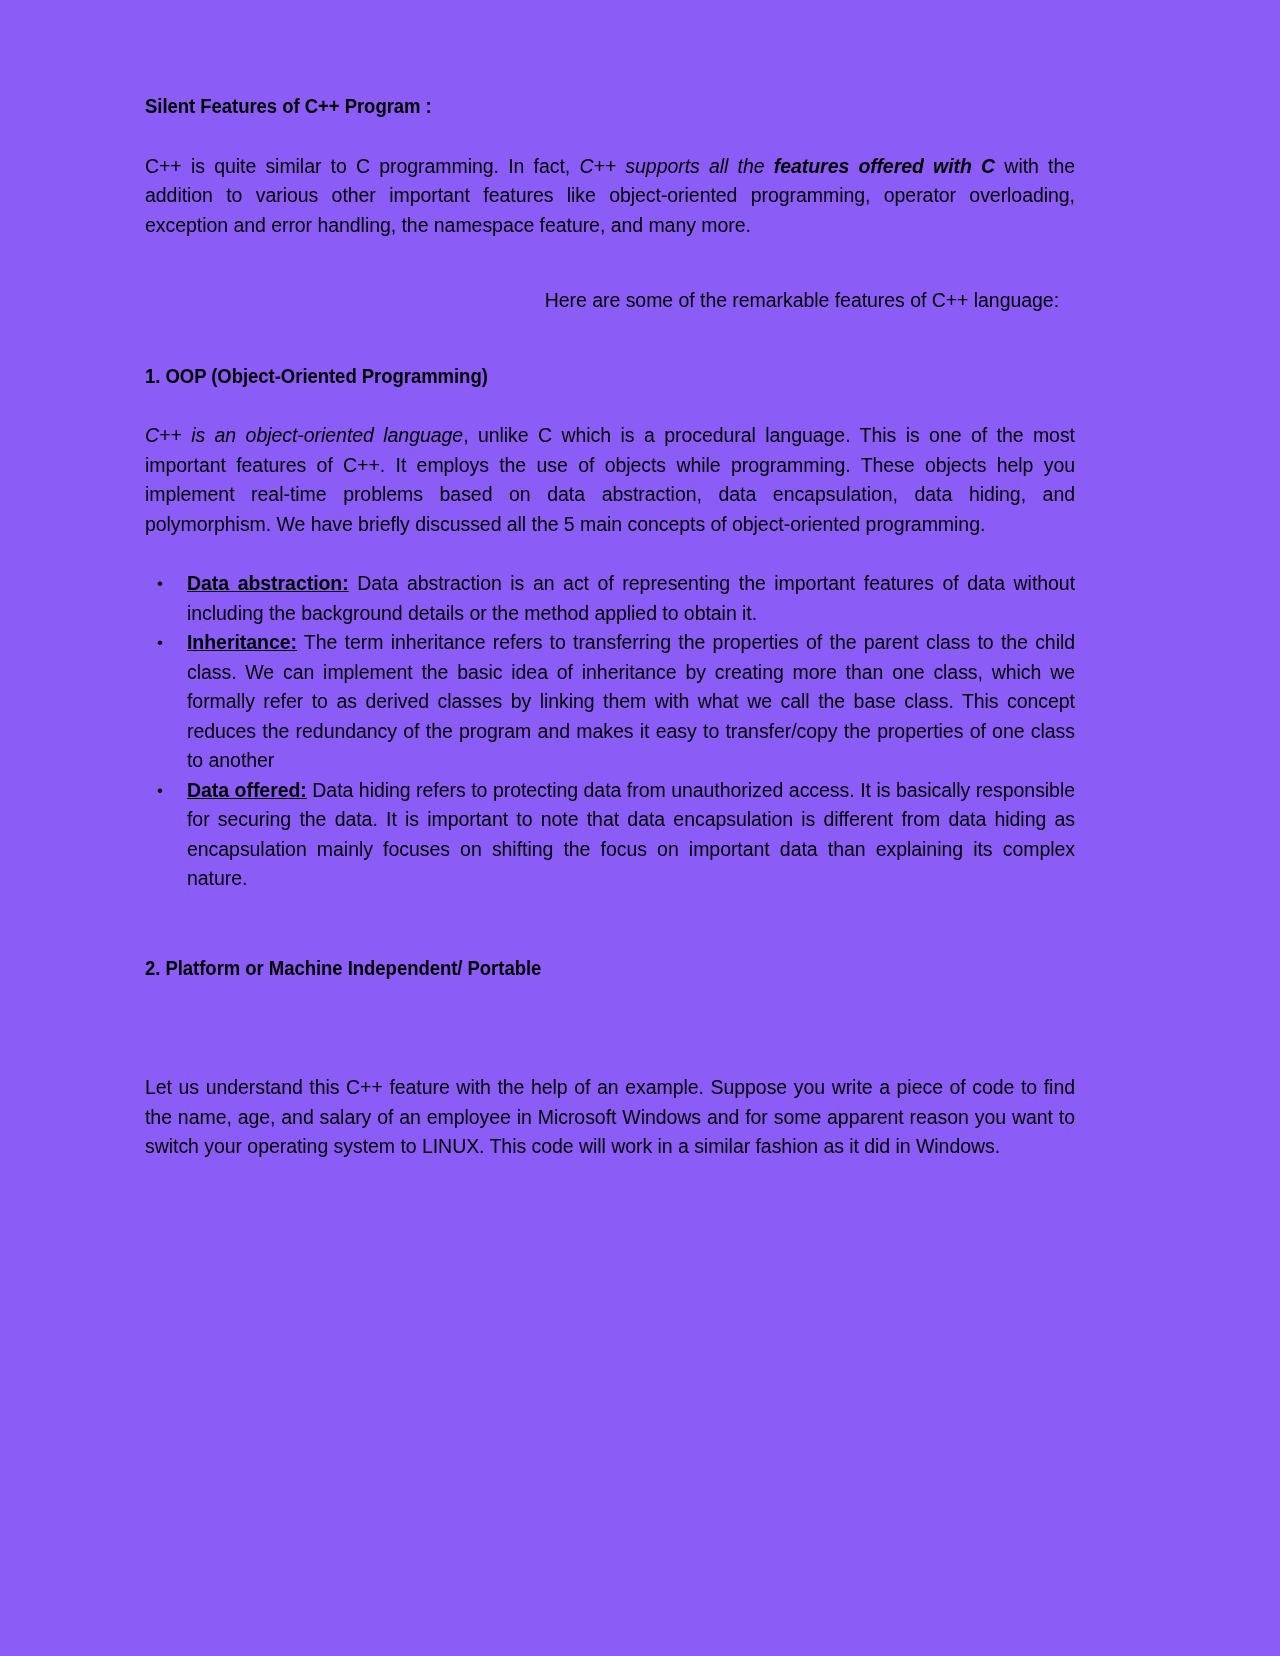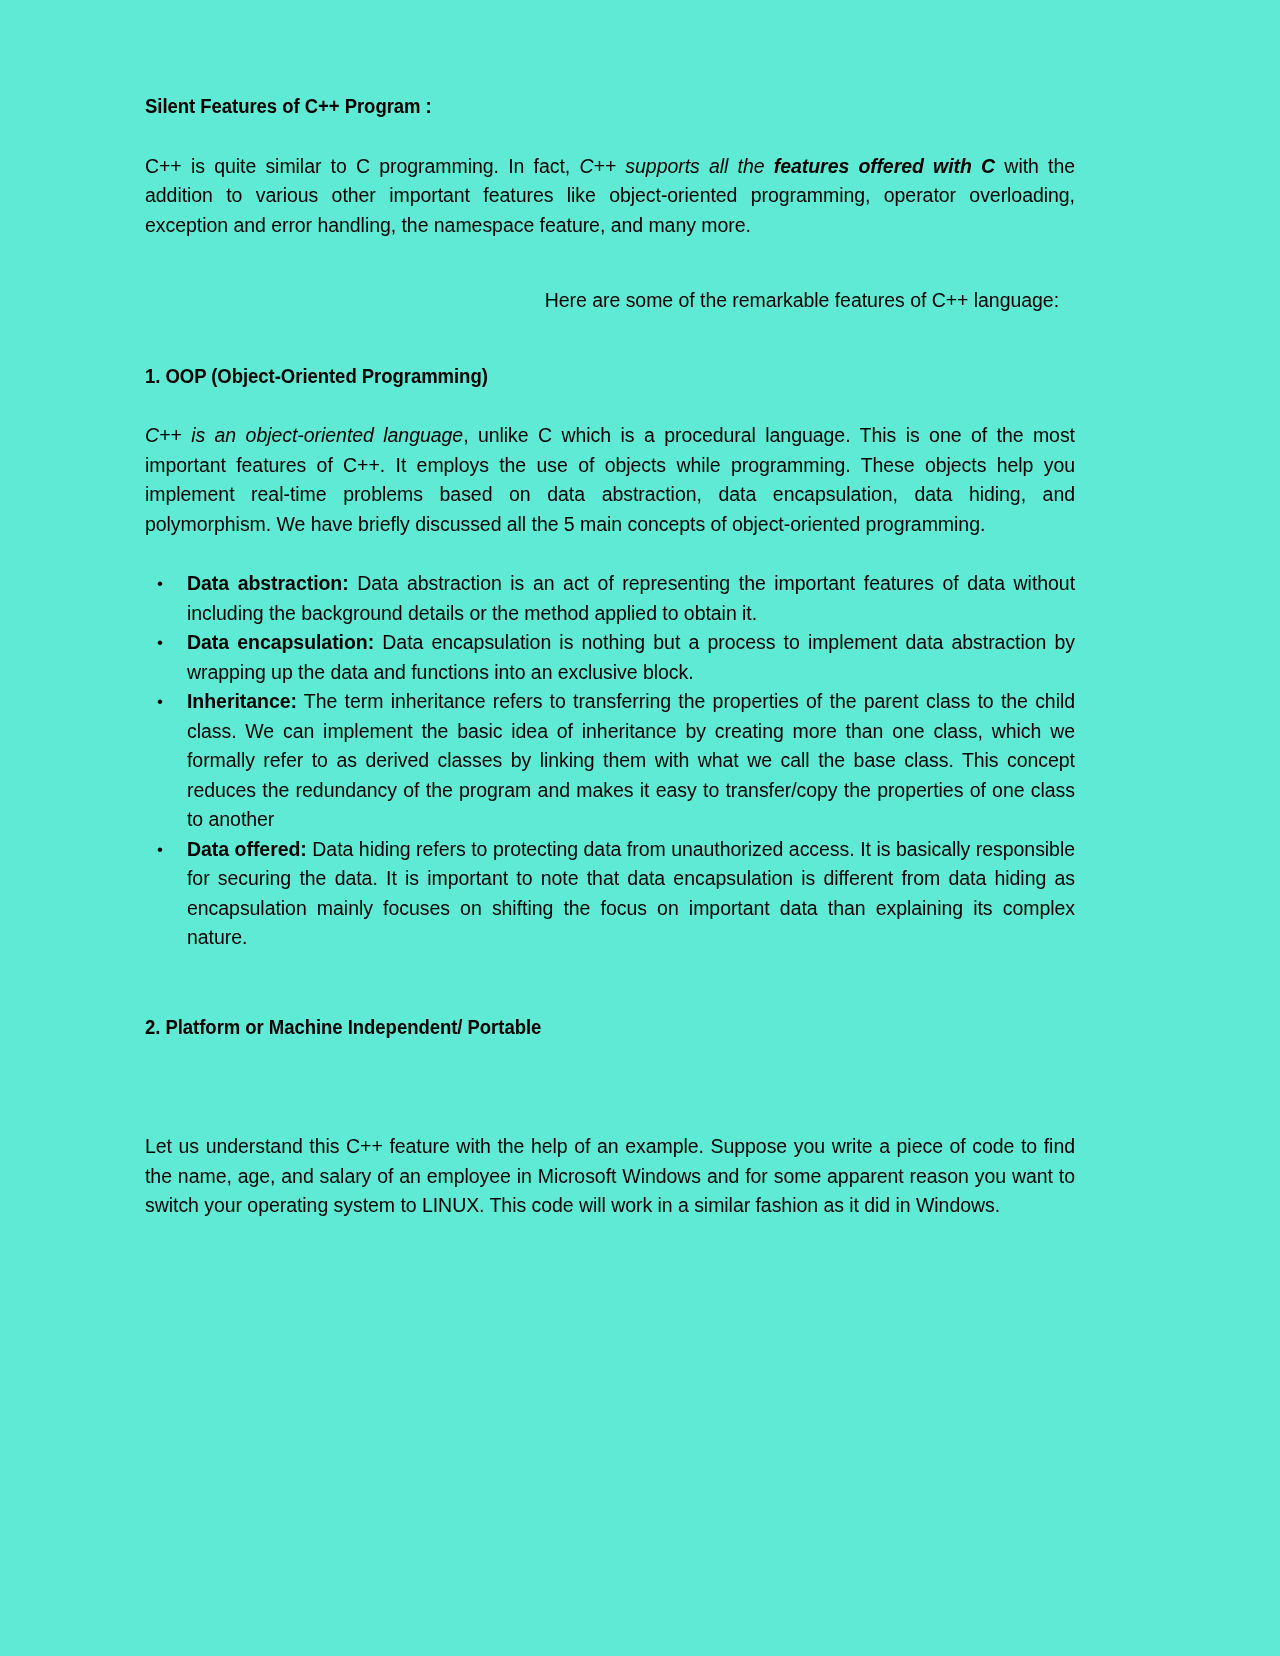--- a/index.html
+++ b/index.html
@@ -11,21 +11,21 @@
     width: 1280px;
     height: 1656px;
     font-family: "Liberation Sans", sans-serif;
     color: #000000;
     -webkit-font-smoothing: antialiased;
   }
   .page {
     position: relative;
     width: 1280px;
     height: 1656px;
-    background: #5eead4;
+    background: #8b5cf6;
     box-sizing: border-box;
     padding: 92px 92px 0 145px;
   }
   .doc-body {
     width: 930px;
     text-align: justify;
     text-justify: inter-word;
     font-size: 19.5px;
     line-height: 29.5px;
     letter-spacing: -0.05px;
@@ -44,21 +44,21 @@
   p.para {
     margin: 0;
     text-align: justify;
     text-justify: inter-word;
   }
   p.para-left {
     margin: 16px;
     text-align: right;
   }
   .it { font-style: italic; margin-top: 26px; }
-  .bd { font-weight: bold; }
+  .bd { font-weight: bold; text-decoration: underline; }
   .bd-it-ul {
     font-weight: bold;
     font-style: italic;
     text-underline-offset: 2px;
   }
   ul.bullets {
     margin: 0;
     padding: 0;
     list-style: none;
   }
@@ -101,21 +101,20 @@
 
     <div class="gap-md"></div>
 
     <p class="para"><span class="it">C++ is an object-oriented language</span><span>, unlike C which is a procedural language. This is one of the most important features of C++. It employs the use of objects while programming. These objects help you implement real-time problems based on data abstraction, data encapsulation, data hiding, and polymorphism. We have briefly discussed all the 5 main concepts of object-oriented programming.</span></p>
 
 
     <div class="gap-md"></div>
 
     <ul class="bullets">
       <li><span class="bd">Data abstraction:</span><span> Data abstraction is an act of representing the important features of data without including the background details or the method applied to obtain it.</span></li>
-      <li><span class="bd">Data encapsulation:</span><span> Data encapsulation is nothing but a process to implement data abstraction by wrapping up the data and functions into an exclusive block.</span></li>
       <li><span class="bd">Inheritance:</span><span> The term inheritance refers to transferring the properties of the parent class to the child class. We can implement the basic idea of inheritance by creating more than one class, which we formally refer to as derived classes by linking them with what we call the base class. This concept reduces the redundancy of the program and makes it easy to transfer/copy the properties of one class to another</span></li>
       <li><span class="bd">Data offered:</span><span> Data hiding refers to protecting data from unauthorized access. It is basically responsible for securing the data. It is important to note that data encapsulation is different from data hiding as encapsulation mainly focuses on shifting the focus on important data than explaining its complex nature.</span></li>
     </ul>
 
     <div class="gap-xl"></div>
 
     <div class="heading">2. Platform or Machine Independent/ Portable</div>
 
     <div class="gap-md"></div>
 

